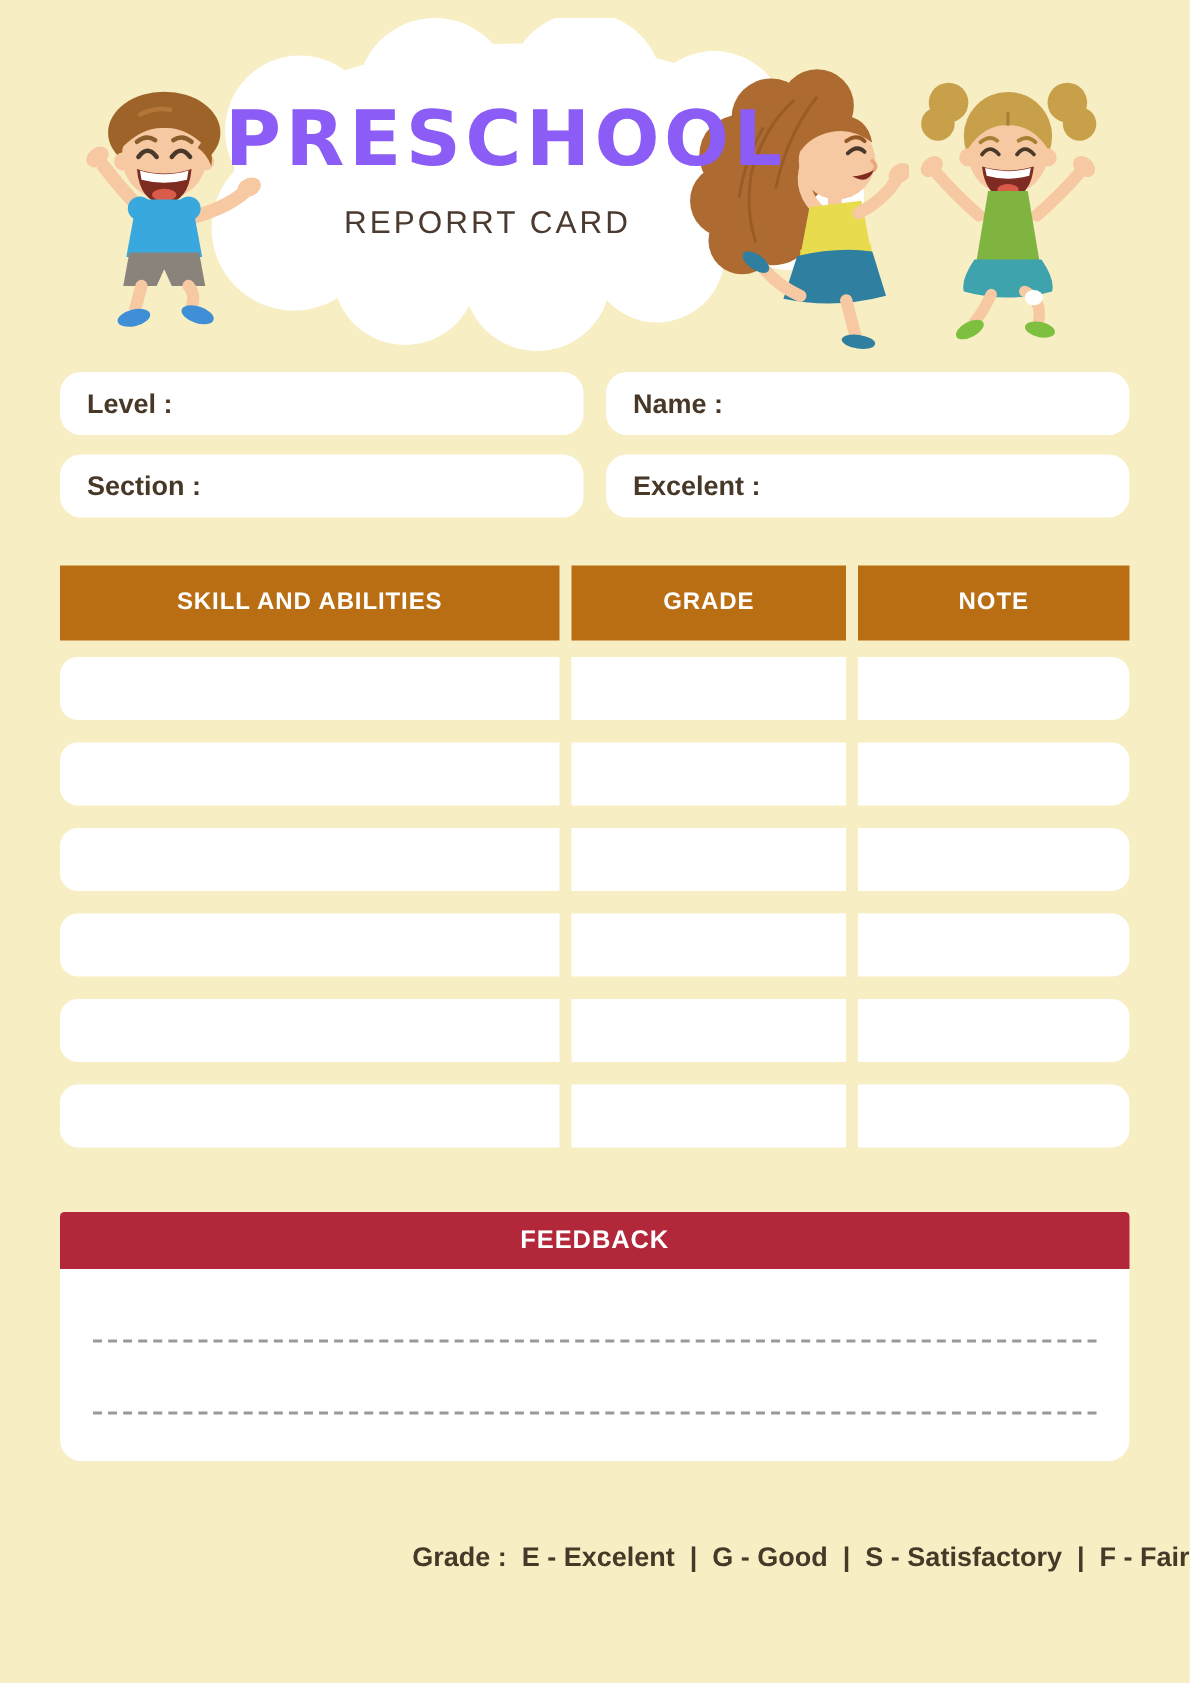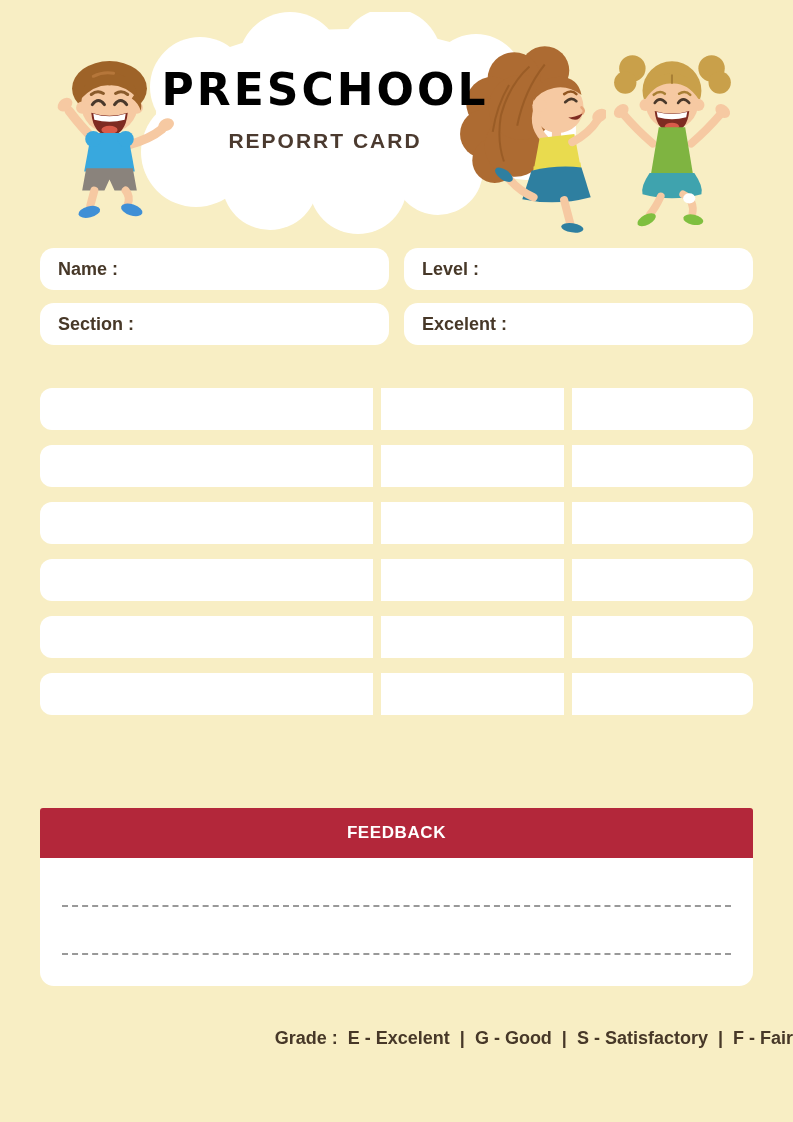--- a/index.html
+++ b/index.html
@@ -4,26 +4,26 @@
 <style>
   html,body{margin:0;padding:0;}
   .page{
     position:relative;width:793px;height:1122px;overflow:hidden;
     background:#F8EEC4;font-family:"Liberation Sans",sans-serif;
   }
   
   .cloud{position:absolute;left:108px;top:12px;width:485px;height:222px;}
   .title-block{position:absolute;left:150px;top:64px;width:350px;text-align:center;}
   .title{
-    font-size:44px;font-weight:bold;color:#000000;letter-spacing:3px;
+    font-size:51px;font-weight:bold;color:#8b5cf6;letter-spacing:3px;
     font-family:"DejaVu Sans",sans-serif;
     text-align:center;
   }
   .subtitle{
-    margin-top:14px;font-size:21px;font-weight:bold;color:#4B3A2F;letter-spacing:2px;
+    margin-top:14px;font-size:21px;font-weight:normal;color:#4B3A2F;letter-spacing:2px;
   }
   .kid{position:absolute;}
   .kid-boy{left:46px;top:52px;width:128px;height:172px;}
   .kid-run{left:458px;top:44px;width:148px;height:189px;}
   .kid-jump{left:608px;top:52px;width:132px;height:178px;}
 
   
   .fields{
     position:absolute;top:248px;left:40px;width:713px;
     display:grid;grid-template-columns:1fr 1fr;column-gap:15px;row-gap:13px;
@@ -44,21 +44,21 @@
   }
   .trow{margin-top:15px;}
   .trow:first-child{margin-top:11px;}
   .td{height:42px;background:#fff;}
   .td:first-child{border-radius:12px 0 0 12px;}
   .td:last-child{border-radius:0 12px 12px 0;}
 
   
   .feedback{position:absolute;top:808px;left:40px;width:713px;}
   .feedback-header{
-    height:50px;background:#B3273A;color:#fff;font-weight:bold;font-size:17px;
+    height:38px;background:#B3273A;color:#fff;font-weight:bold;font-size:17px;
     letter-spacing:.6px;display:flex;align-items:center;justify-content:center;
     border-radius:3px 3px 0 0;
   }
   .feedback-body{height:128px;background:#fff;border-radius:0 0 14px 14px;position:relative;}
   .fb-line{position:absolute;left:22px;right:22px;border-top:2px dashed #999;}
 
   
   .grade-key{
     position:absolute;top:1028px;left:0;width:100%;text-align:right;
     font-weight:bold;font-size:18px;color:#473828;white-space:pre;
@@ -181,38 +181,43 @@
     <ellipse cx="84" cy="165" rx="10" ry="5" fill="#7FBF3F" transform="rotate(12 84 165)"></ellipse>
   </svg>
 
   <div class="title-block">
     <div class="title">PRESCHOOL</div>
     <div class="subtitle">REPORRT CARD</div>
   </div>
 
   <div class="fields">
     <div class="field">
+      <span class="field-label">Level :</span>
+      <span class="field-value"></span>
+    </div>
+    <div class="field">
       <span class="field-label">Name :</span>
       <span class="field-value"></span>
     </div>
     <div class="field">
-      <span class="field-label">Level :</span>
-      <span class="field-value"></span>
-    </div>
-    <div class="field">
       <span class="field-label">Section :</span>
       <span class="field-value"></span>
     </div>
     <div class="field">
       <span class="field-label">Excelent :</span>
       <span class="field-value"></span>
     </div>
   </div>
 
   <div class="table">
+    <div class="thead">
+      <div class="th">SKILL AND ABILITIES</div>
+      <div class="th">GRADE</div>
+      <div class="th">NOTE</div>
+    </div>
     <div>
         <div class="trow">
           <div class="td"></div>
           <div class="td"></div>
           <div class="td"></div>
         </div>
         <div class="trow">
           <div class="td"></div>
           <div class="td"></div>
           <div class="td"></div>

